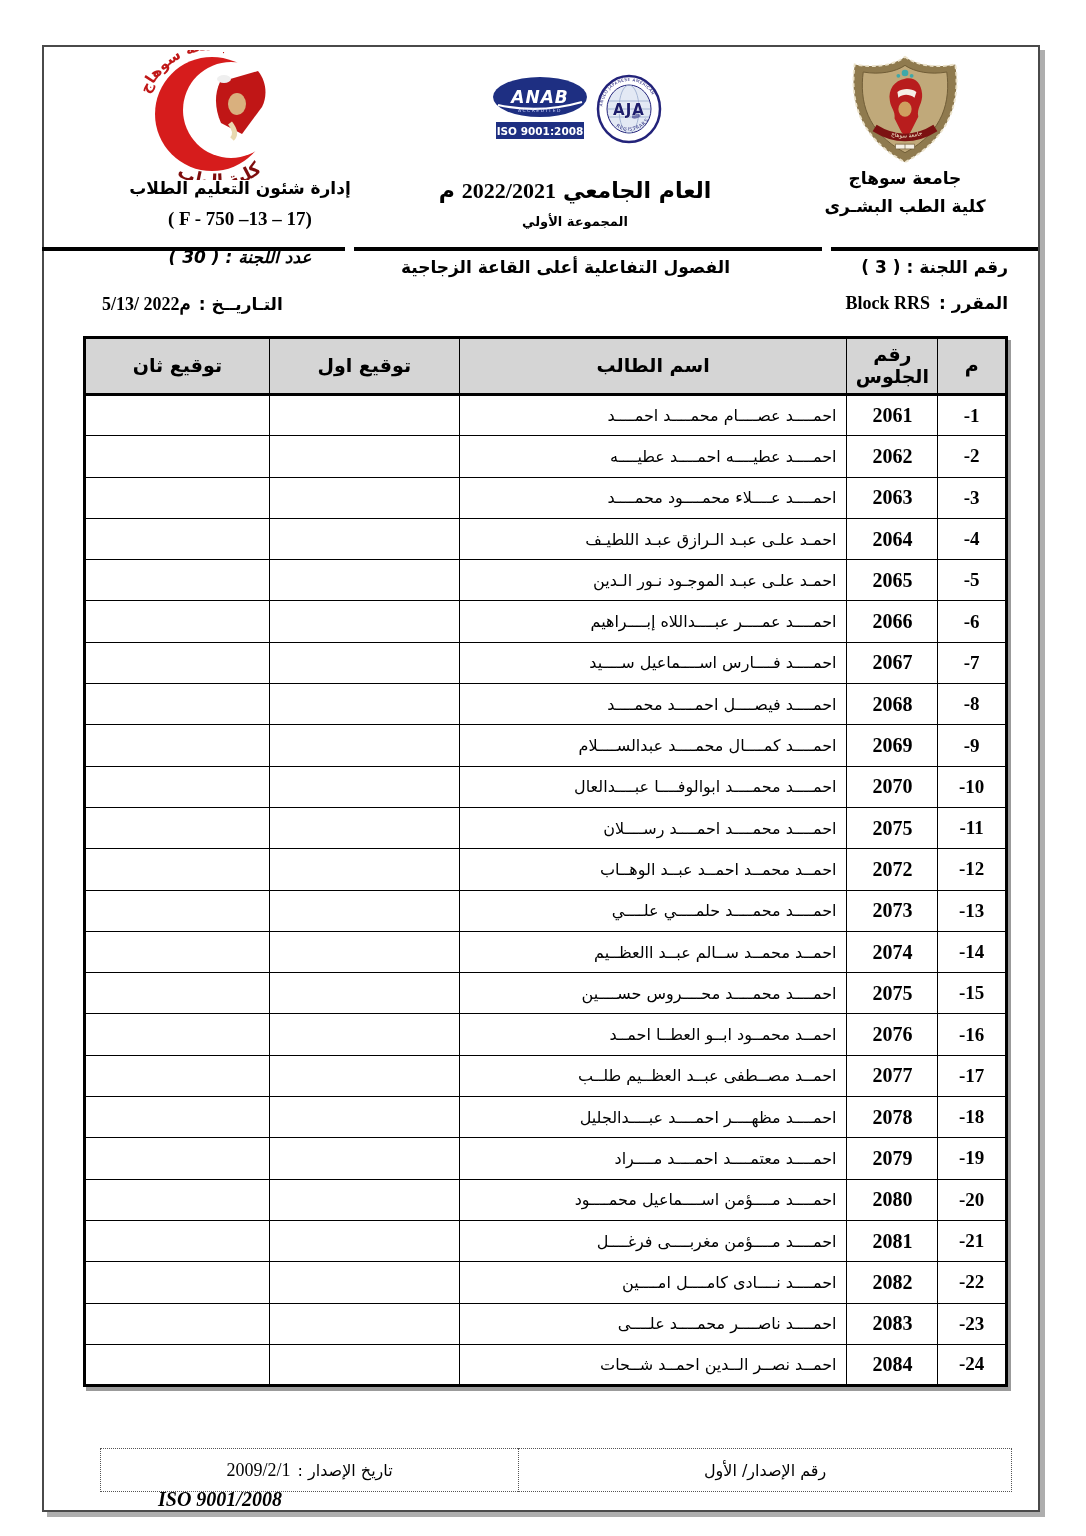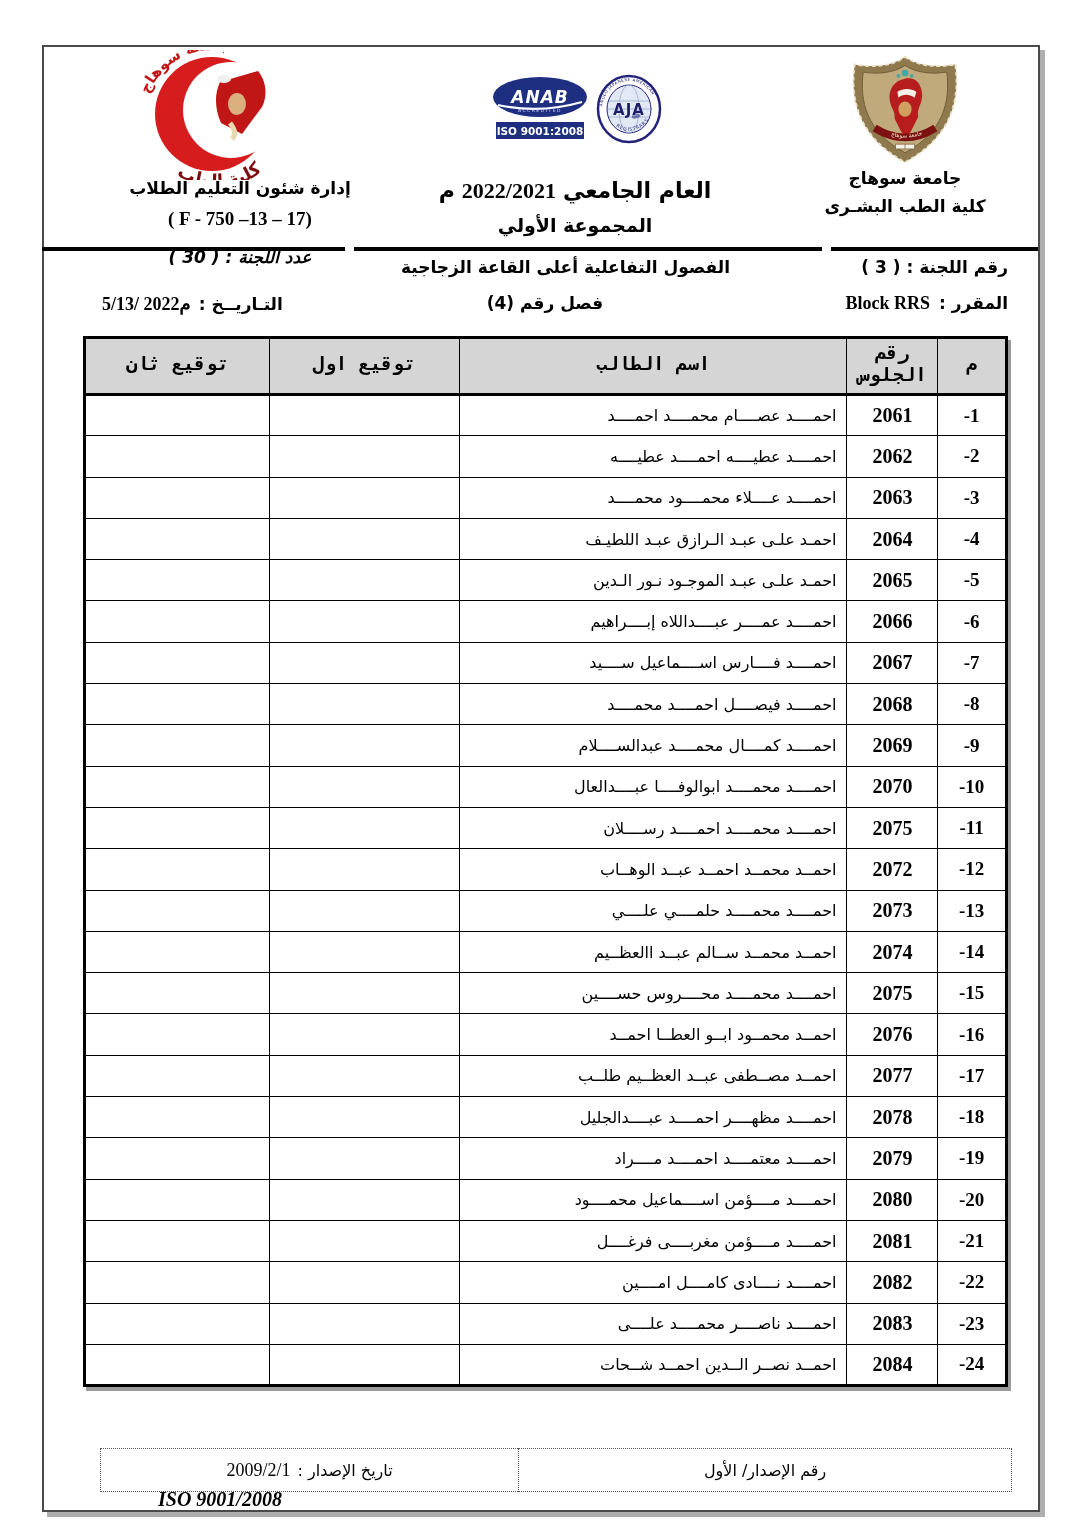--- a/index.html
+++ b/index.html
@@ -10,42 +10,42 @@
          box-shadow:5px 5px 0 #aeaeae;}
   .b{font-weight:bold;}
   
   .dept{left:110px;top:178px;width:260px;font-size:17px;font-weight:bold;text-align:center;}
   .formcode{left:110px;top:208px;width:260px;font-size:19px;font-weight:bold;text-align:center;
             font-family:"Liberation Serif",serif;direction:ltr;}
   .grade{left:425px;top:146px;width:300px;font-size:21px;font-weight:bold;text-align:center;}
   .yearline{left:395px;top:178px;width:360px;font-size:22px;font-weight:bold;direction:rtl;
             display:flex;justify-content:center;gap:7px;align-items:baseline;}
   .yearval{font-family:"Liberation Serif",serif;direction:ltr;unicode-bidi:isolate;}
-  .group{left:425px;top:214px;width:300px;font-size:19px;font-weight:bold;text-align:center;}
+  .group{left:425px;top:214px;width:300px;font-size:13px;font-weight:bold;text-align:center;}
   .univ{left:795px;top:168px;width:220px;font-size:17px;font-weight:bold;text-align:center;}
   .fac{left:795px;top:196px;width:220px;font-size:17px;font-weight:bold;text-align:center;}
   .divider{left:42px;top:247px;width:996px;height:4px;background:#000;}
   .divgap{top:245px;width:9px;height:8px;background:#fff;}
   
   .info{font-size:17px;font-weight:bold;direction:rtl;white-space:nowrap;}
   .inf-r1{right:78px;top:257px;}
   .inf-c1{left:360px;top:257px;width:370px;text-align:right;}
   .inf-l1{left:140px;top:247px;width:200px;text-align:center;font-style:italic;}
   .inf-r2{right:78px;top:293px;display:flex;gap:9px;align-items:baseline;}
   .inf-c2{left:360px;top:293px;width:370px;text-align:center;}
   .inf-l2{left:102px;top:293px;display:flex;gap:8px;align-items:baseline;}
   .ltrval{direction:ltr;unicode-bidi:isolate;font-family:"Liberation Serif",serif;font-size:18px;}
   
   .students-table{left:83px;top:336px;width:925px;border-collapse:collapse;direction:rtl;
        table-layout:fixed;box-shadow:3px 4px 0 #9b9b9b;}
   .students-table,.students-table th,.students-table td{border:1.5px solid #000;}
   .students-table{border-width:3px;}
   .students-table thead tr{height:57px;background:#d5d5d5;}
   .students-table thead th{font-size:19px;font-weight:bold;border-bottom-width:3px;
-       line-height:1.15;padding:2px;font-family:Liberation Mono, monospace;}
+       line-height:1.15;padding:2px;}
   .students-table tbody tr{height:41.3px;}
   .c-num{font-family:"Liberation Serif",serif;font-weight:bold;font-size:19px;text-align:center;}
   .c-seat{font-family:"Liberation Serif",serif;font-weight:bold;font-size:20px;text-align:center;}
   .c-name{font-weight:normal;font-size:16px;text-align:right;padding:0 10px;white-space:nowrap;
           overflow:hidden;}
   
   .issue-table{left:100px;top:1448px;width:912px;height:44px;border-collapse:collapse;direction:rtl;}
   .issue-table td{border:1px dotted #555;font-size:16px;text-align:center;vertical-align:middle;}
   .issue-date-cell{display:flex;justify-content:center;gap:7px;align-items:baseline;direction:rtl;}
   .iso-line{left:158px;top:1488px;font-family:"Liberation Serif",serif;font-weight:bold;
@@ -141,21 +141,20 @@
   <div class="abs divgap" style="left:822px;"></div>
 
   <div class="abs info inf-r1">رقم اللجنة : ( 3 )</div>
   <div class="abs info inf-c1">الفصول التفاعلية أعلى القاعة الزجاجية</div>
   <div class="abs info inf-l1">عدد اللجنة : ( 30 )</div>
 
   <div class="abs info inf-r2">
     <span>المقرر :</span>
     <span class="ltrval b">Block RRS</span>
   </div>
-  <div class="abs info inf-c2">فصل رقم (4)</div>
   <div class="abs info inf-l2">
     <span>التـاريــخ :</span>
     <span class="ltrval b">م2022 /5/13</span>
   </div>
 
   <table class="abs students-table">
     <colgroup>
       <col style="width:68px">
         <col style="width:90px">
         <col style="width:384px">

